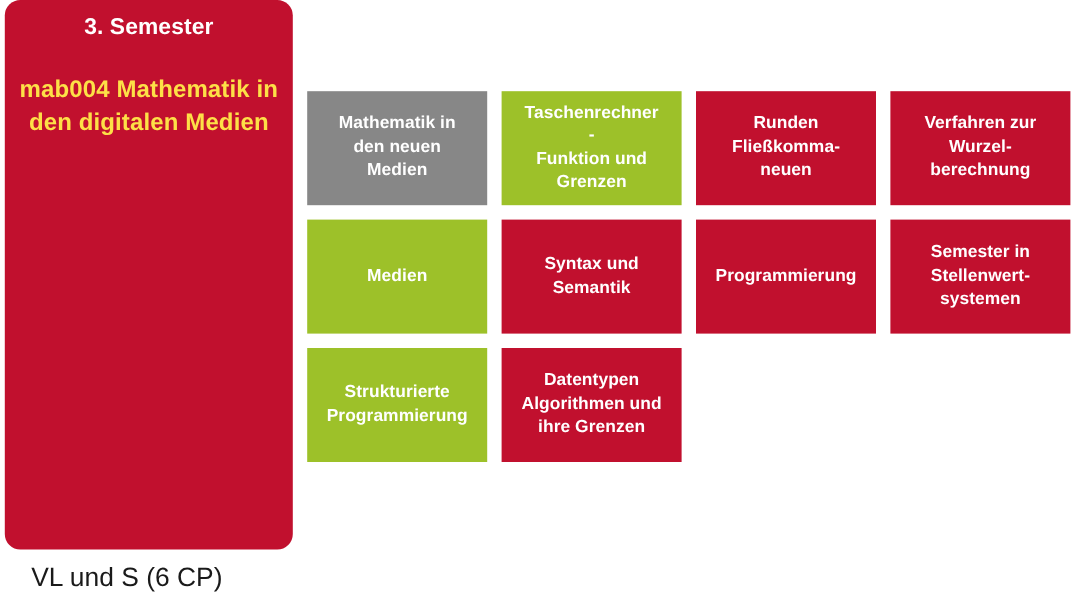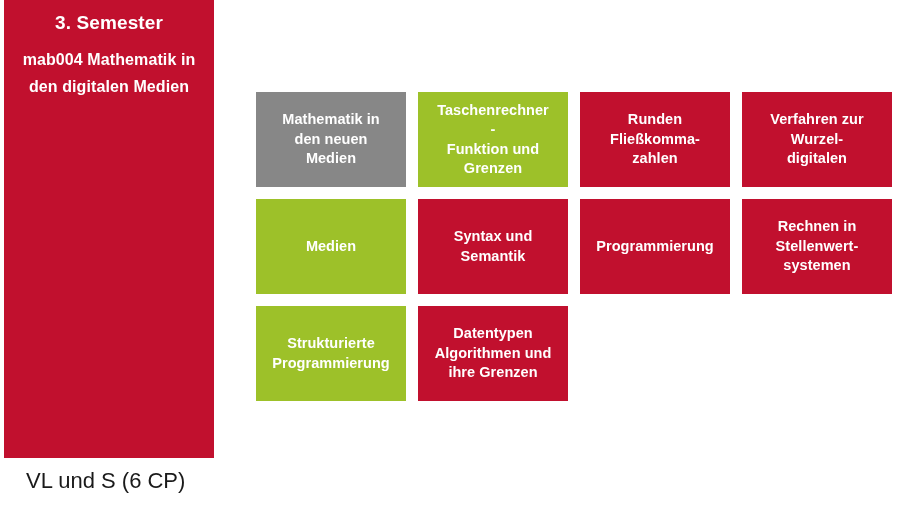--- a/index.html
+++ b/index.html
@@ -14,59 +14,60 @@
     overflow: hidden;
     font-family: "Liberation Sans", sans-serif;
     -webkit-font-smoothing: antialiased;
   }
 
   
   #semester-panel {
     position: absolute;
     left: 4px;
     top: 0px;
-    width: 210px;
+    width: 240px;
     height: 458px;
     background: #C1102E;
     box-sizing: border-box;
     padding: 10px 8px 0 8px;
     text-align: center;
+    border-radius: 13px;
   }
   #semester-panel .sem-title {
     color: #ffffff;
     font-size: 19px;
     font-weight: bold;
     line-height: 26px;
     letter-spacing: 0.1px;
   }
   #semester-panel .sem-module {
-    margin-top: 10px;
-    color: #ffffff;
-    font-size: 16px;
+    margin-top: 26px;
+    color: #fde047;
+    font-size: 20px;
     font-weight: bold;
     line-height: 27px;
     letter-spacing: 0.1px;
   }
 
   
   #credits-caption {
     position: absolute;
     left: 26px;
     top: 469px;
     color: #1a1a1a;
     font-size: 22px;
     line-height: 24px;
     white-space: nowrap;
   }
 
   
   #topic-grid {
     position: absolute;
     left: 256px;
-    top: 92px;
+    top: 76px;
     width: 634px;
     display: grid;
     grid-template-columns: repeat(4, 150px);
     grid-template-rows: repeat(3, 95px);
     column-gap: 11px;
     row-gap: 14px;
     gap: 12px;
   }
   .tile {
     display: flex;
@@ -102,29 +103,29 @@
 <div id="topic-grid">
     <div class="tile grey">Mathematik in
 den neuen
 Medien</div>
     <div class="tile green">Taschenrechner
 -
 Funktion und
 Grenzen</div>
     <div class="tile red">Runden
 Fließkomma-
-zahlen</div>
+neuen</div>
     <div class="tile red">Verfahren zur
 Wurzel-
-digitalen</div>
+berechnung</div>
     <div class="tile green">Medien</div>
     <div class="tile red">Syntax und
 Semantik</div>
     <div class="tile red">Programmierung</div>
-    <div class="tile red">Rechnen in
+    <div class="tile red">Semester in
 Stellenwert-
 systemen</div>
     <div class="tile green">Strukturierte
 Programmierung</div>
     <div class="tile red">Datentypen
 Algorithmen und
 ihre Grenzen</div>
   </div>
 
 </body></html>

